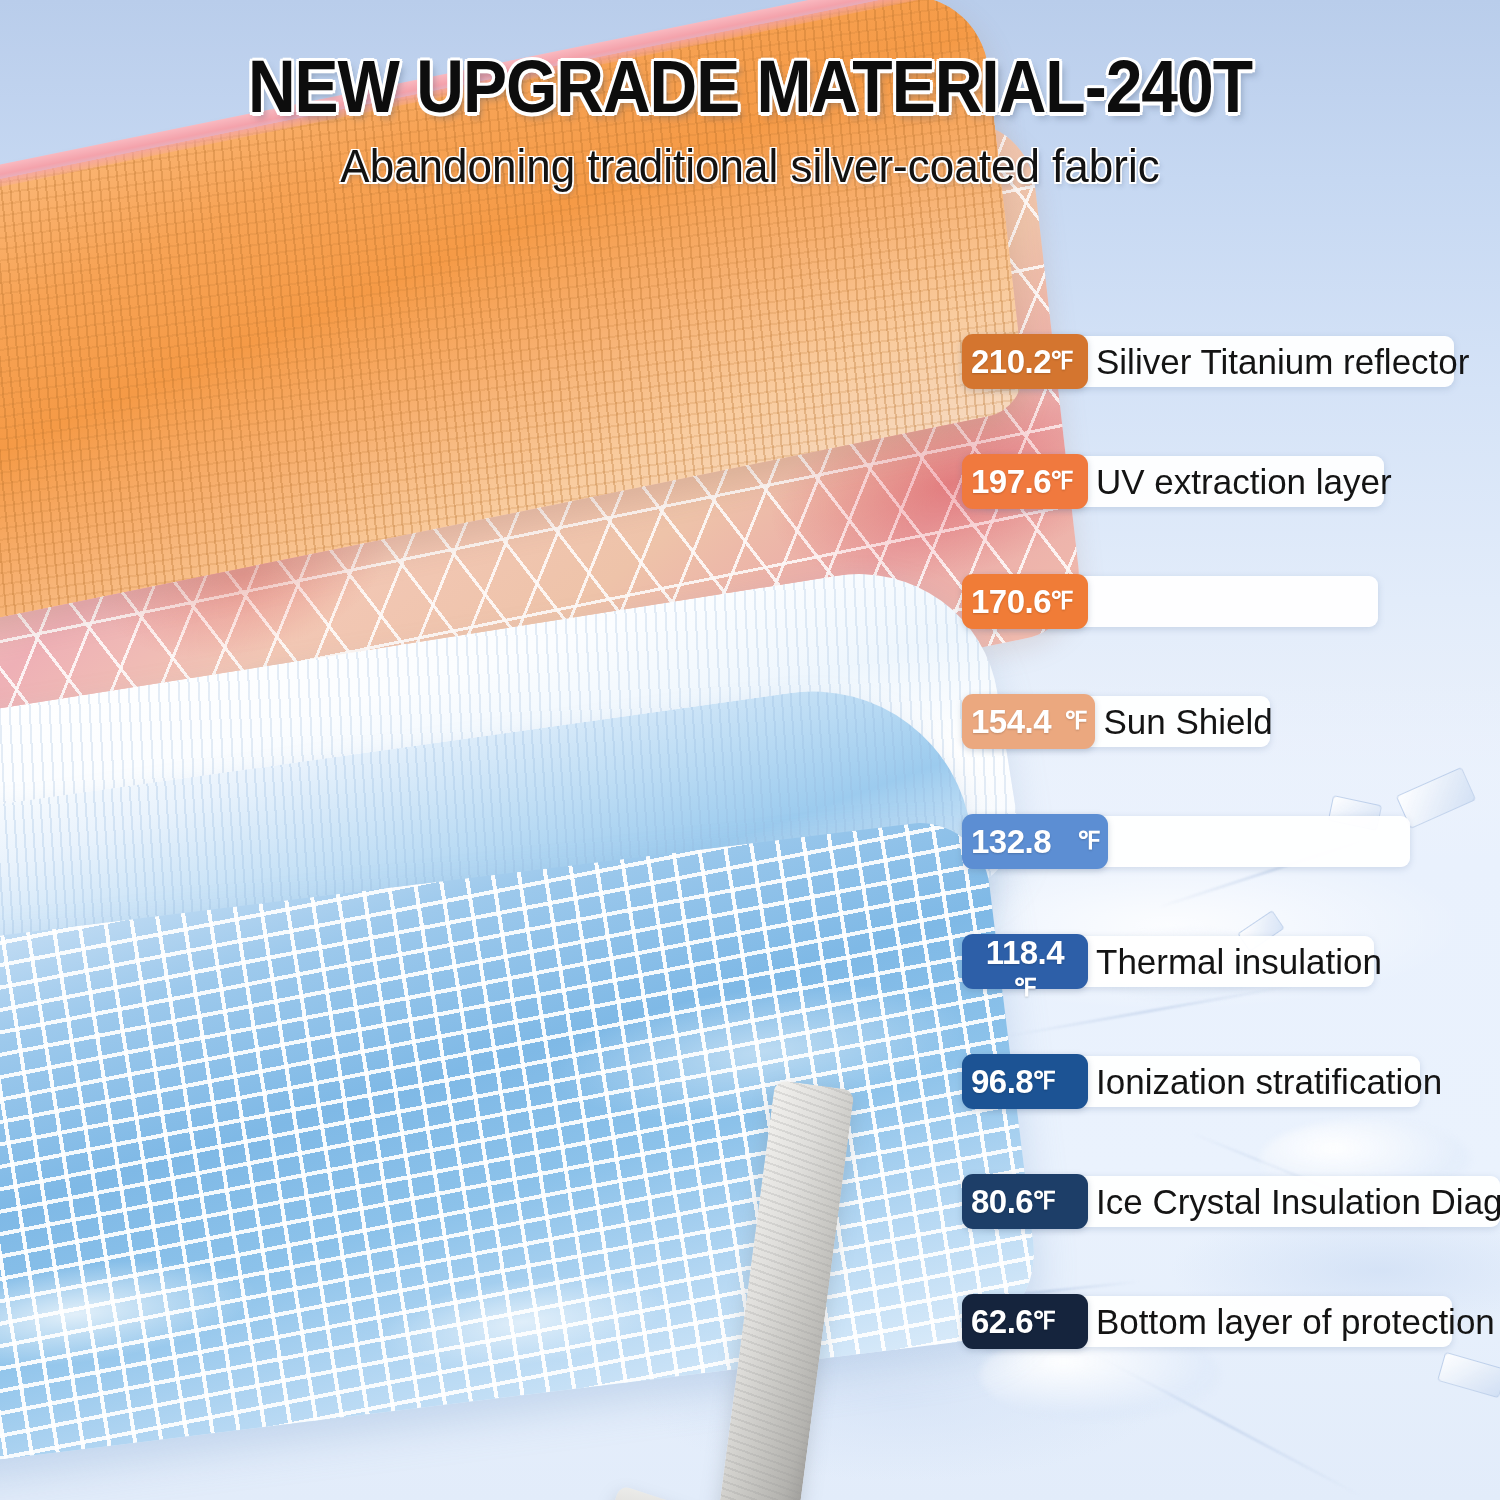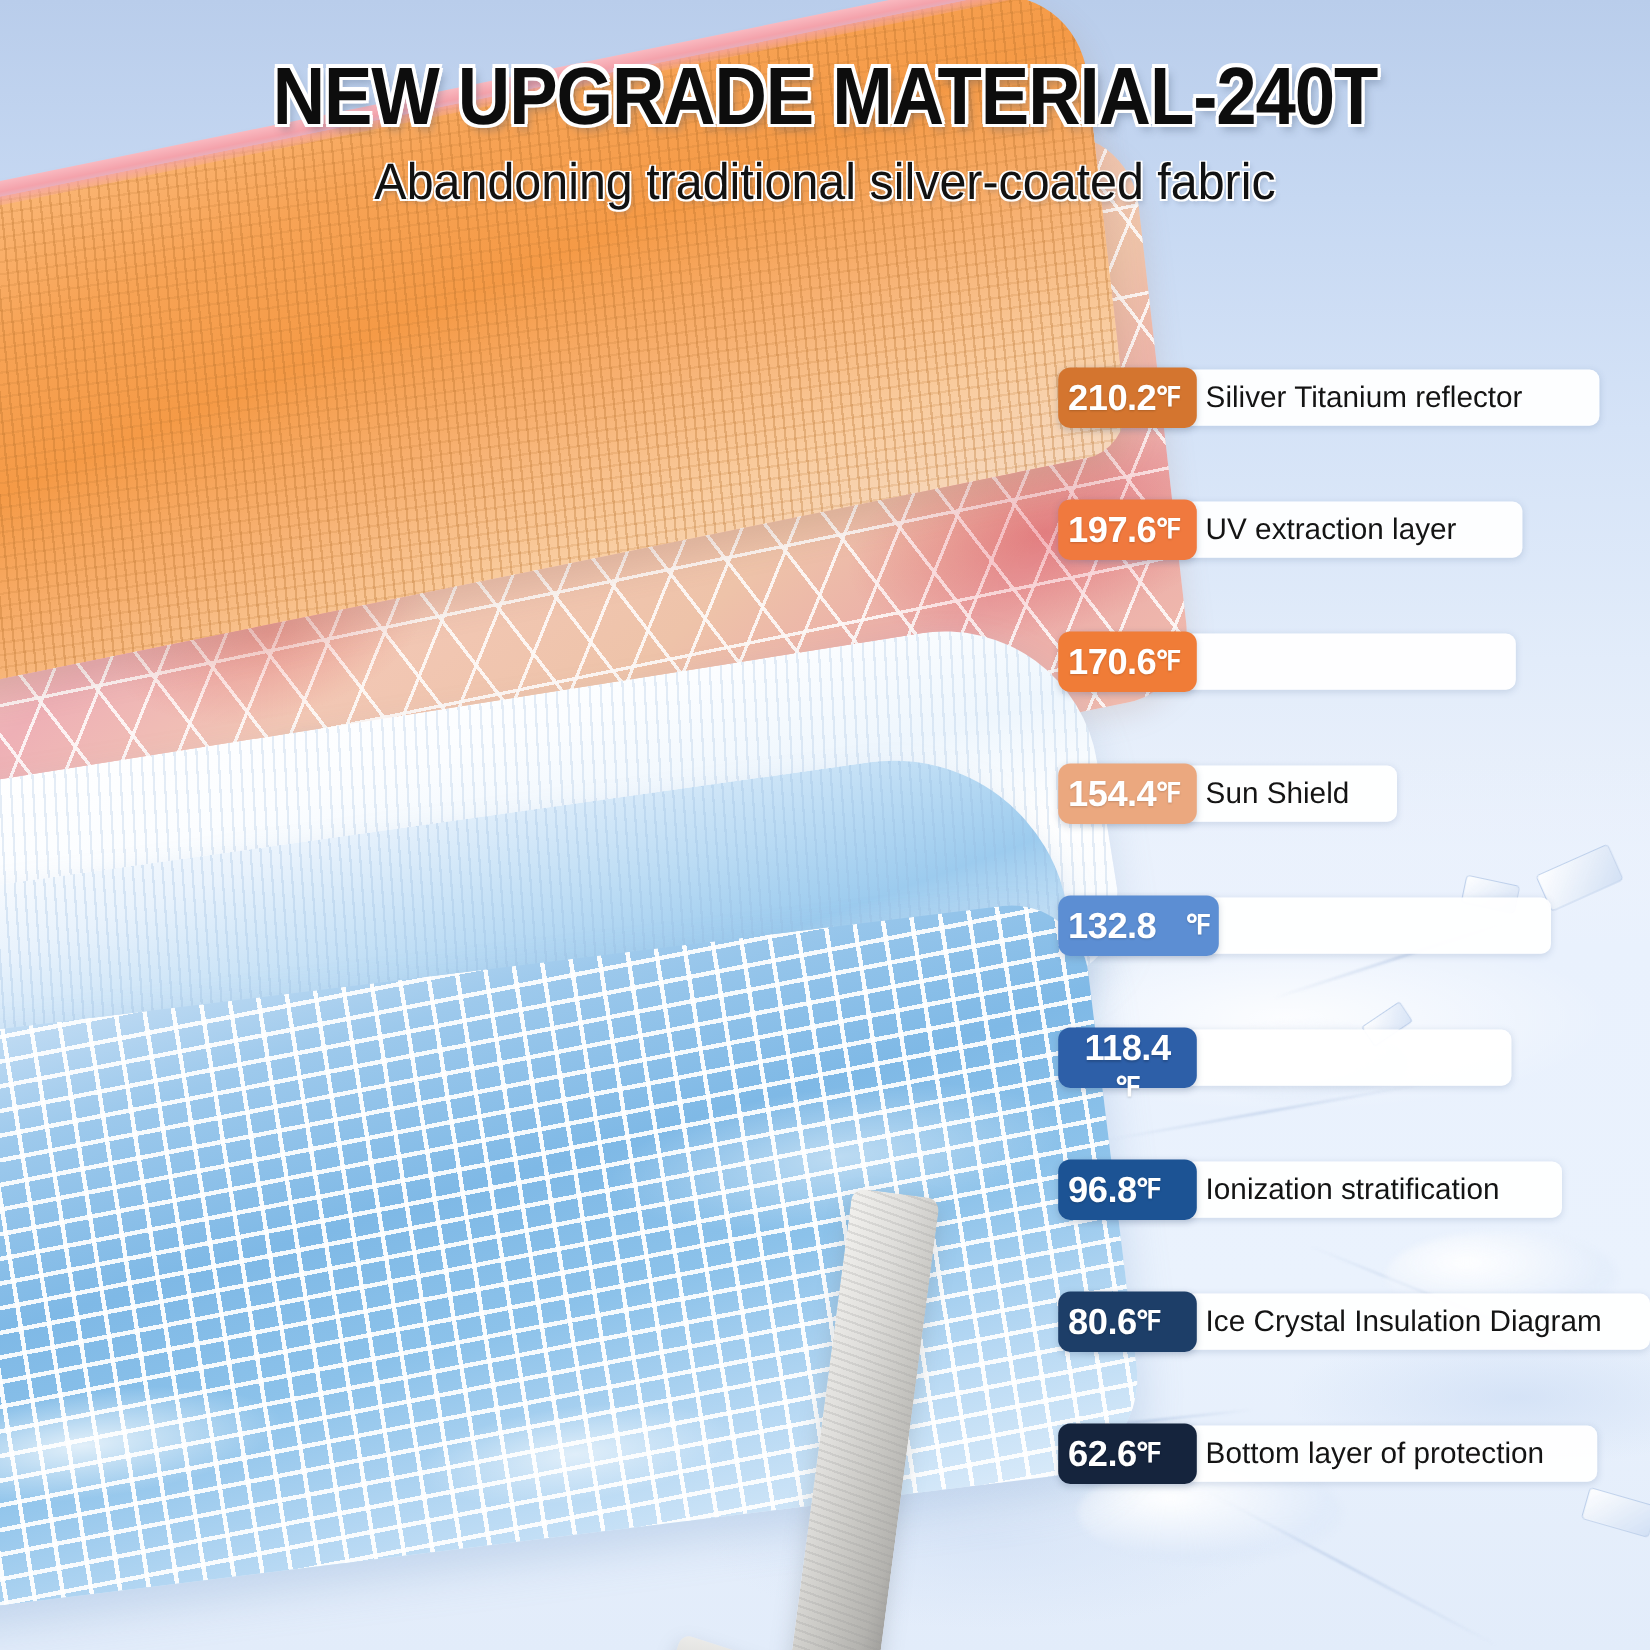--- a/index.html
+++ b/index.html
@@ -242,21 +242,21 @@
     letter-spacing:-.5px;
     padding:0 9px;
     box-shadow:0 2px 6px rgba(80,100,130,.25);
     text-shadow:0 1px 2px rgba(0,0,0,.18);
   }
   .temp-badge .deg { font-size:25px; position:relative; top:-3px; }
 
   .layer-name {
     position:relative; z-index:2;
     display:flex; align-items:center;
-    font-size:27px; color:#141414;
+    font-size:35px; color:#141414;
     padding:0 16px 0 8px;
     white-space:nowrap;
     text-align:center;
   }
 </style>
 </head>
 <body>
 
 <div id="poster">
 
@@ -340,39 +340,40 @@
       </div>
       <div class="legend-row">
         <div class="label-panel" style="width: 398px;"></div>
         <div class="temp-badge" style="background: rgb(240, 124, 55);">
           <span>170.6</span>
           <span class="deg">℉</span>
         </div>
       </div>
       <div class="legend-row">
         <div class="label-panel" style="width: 290px;"></div>
-        <div class="temp-badge" style="background: rgb(235, 168, 127);">
+        <div class="temp-badge" style="background: rgb(235, 168, 127); gap: 14px;">
           <span>154.4</span>
           <span class="deg">℉</span>
         </div>
         <div class="layer-name">Sun Shield</div>
       </div>
       <div class="legend-row">
         <div class="label-panel" style="width: 430px;"></div>
         <div class="temp-badge" style="background: rgb(92, 142, 211); gap: 27px;">
           <span>132.8</span>
           <span class="deg">℉</span>
         </div>
       </div>
       <div class="legend-row">
         <div class="label-panel" style="width: 394px;"></div>
         <div class="temp-badge" style="background: rgb(45, 95, 168); flex-direction: column;">
           <span>118.4</span>
           <span class="deg">℉</span>
         </div>
+        <div class="layer-name">Thermal insulation</div>
       </div>
       <div class="legend-row">
         <div class="label-panel" style="width: 440px;"></div>
         <div class="temp-badge" style="background: rgb(28, 83, 148);">
           <span>96.8</span>
           <span class="deg">℉</span>
         </div>
         <div class="layer-name">Ionization stratification</div>
       </div>
       <div class="legend-row">

